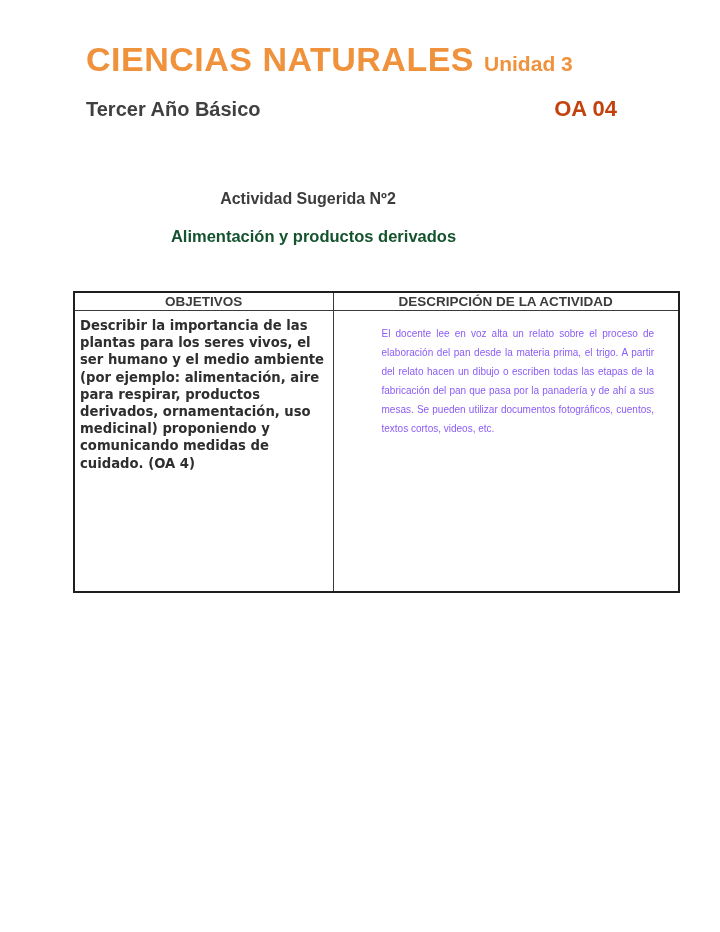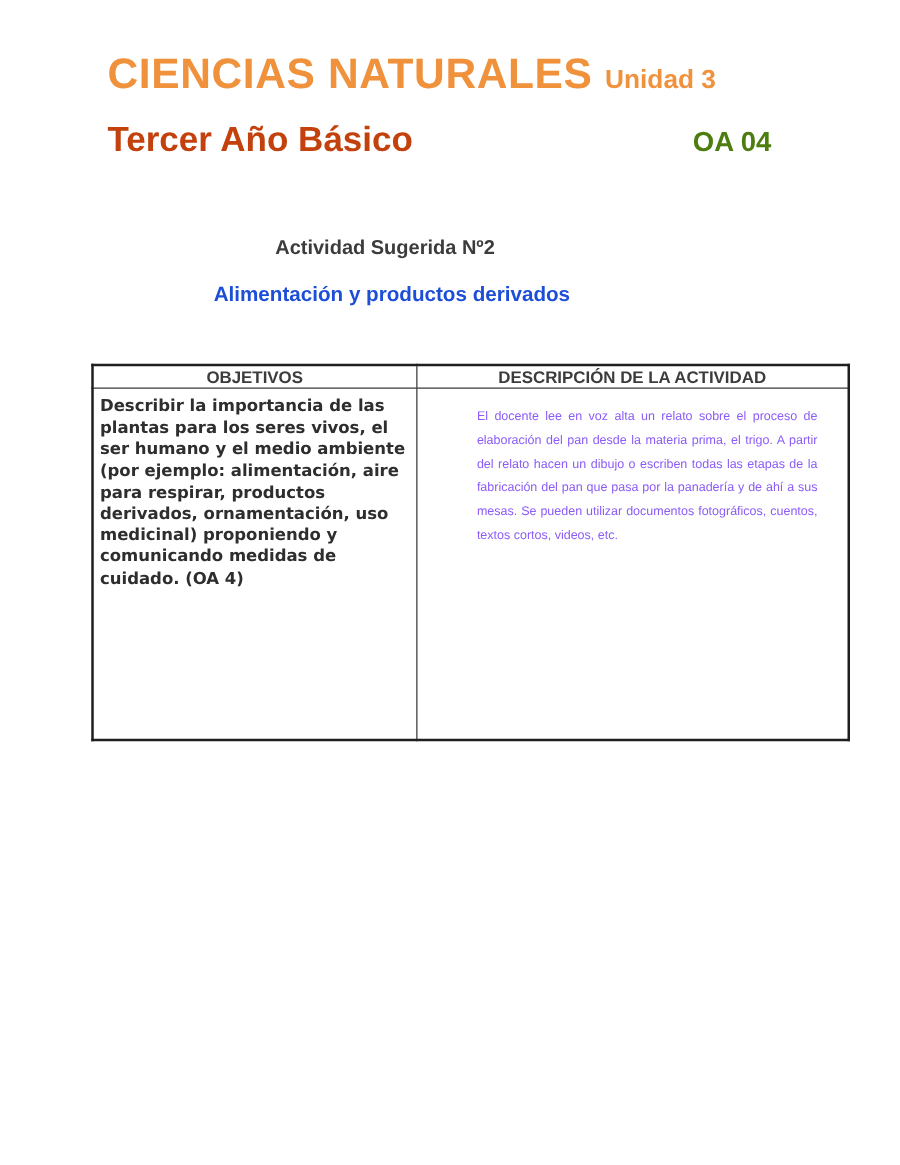--- a/index.html
+++ b/index.html
@@ -28,49 +28,49 @@
   .main-title .unit   { font-size: 21px; margin-left: 10px; }
   .grade-line {
     position: absolute;
     left: 70px; top: 96px;
     width: 531px;
     display: flex;
     justify-content: space-between;
     align-items: baseline;
   }
   .grade {
-    font-size: 28px;
+    font-size: 20px;
     font-weight: bold;
-    color: #c2410c;
+    color: #404040;
     white-space: nowrap;
   }
   .oa-code {
     font-size: 22px;
     font-weight: bold;
-    color: #4d7c0f;
+    color: #c2410c;
     white-space: nowrap;
   }
   
   .activity-title {
     position: absolute;
     left: 0; top: 190px;
     width: 584px;
     text-align: center;
     font-size: 16px;
     font-weight: bold;
     color: #3C3C3C;
   }
   .activity-subtitle {
     position: absolute;
     left: 0; top: 227px;
     width: 595px;
     text-align: center;
     font-size: 16.5px;
     font-weight: bold;
-    color: #1d4ed8;
+    color: #14532d;
   }
   
   .activity-table {
     position: absolute;
     left: 57px; top: 291px;
     width: 605px;
     border-collapse: collapse;
     table-layout: fixed;
   }
   .activity-table th, .activity-table td {

